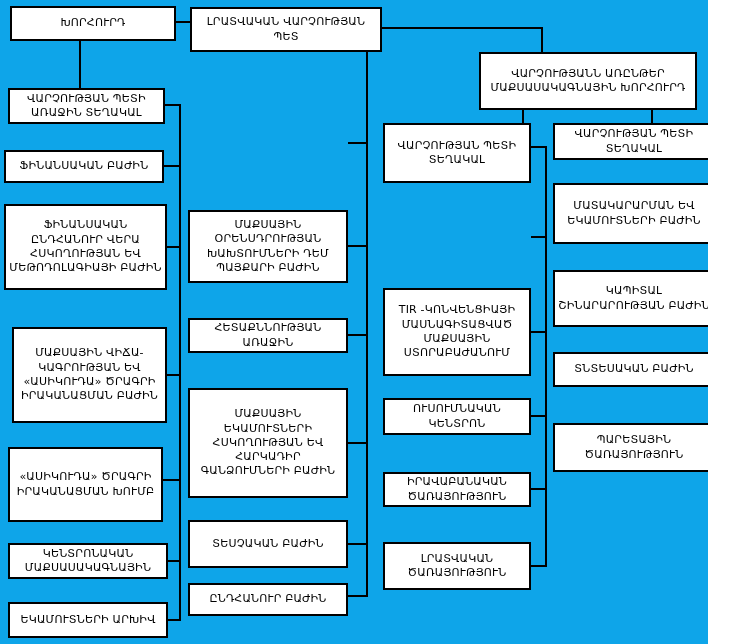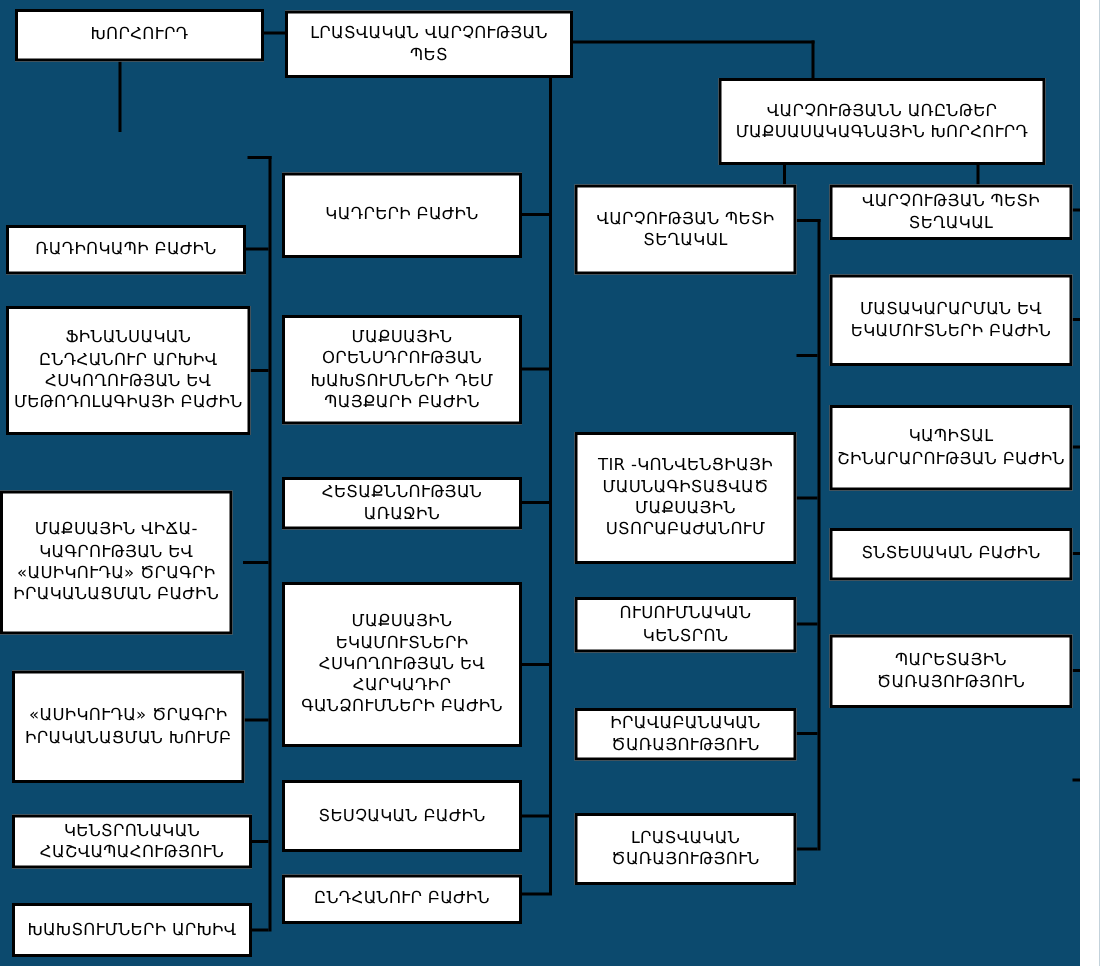--- a/index.html
+++ b/index.html
@@ -1,23 +1,22 @@
 <!DOCTYPE html>
 <html><head>
 <meta charset="utf-8">
 <style>
   html,body{margin:0;padding:0;background:#fff;}
   #canvas{
     position:relative;
     width:708px;height:644px;
-    background:#0c4a6e;
+    background:#0ea5e9;
     font-family:"DejaVu Sans","Liberation Sans",sans-serif;
     color:#000;
     overflow:hidden;
-    padding-left:12px;
   }
   .node{
     position:absolute;
     box-sizing:border-box;
     border:2px solid #000;
     background:#fff;
     display:flex;
     align-items:center;
     justify-content:center;
     text-align:center;
@@ -33,28 +32,28 @@
 </style>
 </head>
 <body>
 
 <div id="canvas">
 
   <div class="node" style="left:10px;top:6px;width:166px;height:35px">ԽՈՐՀՈՒՐԴ</div>
   <div class="node" style="left:190px;top:7px;width:192px;height:45px">ԼՐԱՏՎԱԿԱՆ ՎԱՐՉՈՒԹՅԱՆ ՊԵՏ</div>
   <div class="node" style="left:479px;top:52px;width:218px;height:58px">ՎԱՐՉՈՒԹՅԱՆՆ ԱՌԸՆԹԵՐ ՄԱՔՍԱՍԱԿԱԳՆԱՅԻՆ ԽՈՐՀՈՒՐԴ</div>
 
-  <div class="node" style="left:4px;top:150px;width:160px;height:33px">ՌԱԴԻՈԿԱՊԻ ԲԱԺԻՆ</div>
-  <div class="node" style="left:4px;top:204px;width:163px;height:86px">ՖԻՆԱՆՍԱԿԱՆ ԸՆԴՀԱՆՈՒՐ ԱՐԽԻՎ ՀՍԿՈՂՈՒԹՅԱՆ ԵՎ ՄԵԹՈԴՈԼԱԳԻԱՅԻ ԲԱԺԻՆ</div>
-  <div class="node" style="left:0;top:327px;width:155px;height:96px">ՄԱՔՍԱՅԻՆ ՎԻՃԱ-ԿԱԳՐՈՒԹՅԱՆ ԵՎ «ԱՍԻԿՈՒԴԱ» ԾՐԱԳՐԻ ԻՐԱԿԱՆԱՑՄԱՆ ԲԱԺԻՆ</div>
+  <div class="node" style="left:8px;top:88px;width:157px;height:36px">ՎԱՐՉՈՒԹՅԱՆ ՊԵՏԻ ԱՌԱՋԻՆ ՏԵՂԱԿԱԼ</div>
+  <div class="node" style="left:4px;top:150px;width:160px;height:33px">ՖԻՆԱՆՍԱԿԱՆ ԲԱԺԻՆ</div>
+  <div class="node" style="left:4px;top:204px;width:163px;height:86px">ՖԻՆԱՆՍԱԿԱՆ ԸՆԴՀԱՆՈՒՐ ՎԵՐԱ ՀՍԿՈՂՈՒԹՅԱՆ ԵՎ ՄԵԹՈԴՈԼԱԳԻԱՅԻ ԲԱԺԻՆ</div>
+  <div class="node" style="left:12px;top:327px;width:155px;height:96px">ՄԱՔՍԱՅԻՆ ՎԻՃԱ-ԿԱԳՐՈՒԹՅԱՆ ԵՎ «ԱՍԻԿՈՒԴԱ» ԾՐԱԳՐԻ ԻՐԱԿԱՆԱՑՄԱՆ ԲԱԺԻՆ</div>
   <div class="node" style="left:8px;top:447px;width:155px;height:75px">«ԱՍԻԿՈՒԴԱ» ԾՐԱԳՐԻ ԻՐԱԿԱՆԱՑՄԱՆ ԽՈՒՄԲ</div>
-  <div class="node" style="left:8px;top:543px;width:160px;height:36px">ԿԵՆՏՐՈՆԱԿԱՆ ՀԱՇՎԱՊԱՀՈՒԹՅՈՒՆ</div>
-  <div class="node" style="left:8px;top:602px;width:160px;height:36px">ԽԱԽՏՈՒՄՆԵՐԻ ԱՐԽԻՎ</div>
+  <div class="node" style="left:8px;top:543px;width:160px;height:36px">ԿԵՆՏՐՈՆԱԿԱՆ ՄԱՔՍԱՍԱԿԱԳՆԱՅԻՆ</div>
+  <div class="node" style="left:8px;top:602px;width:160px;height:36px">ԵԿԱՄՈՒՏՆԵՐԻ ԱՐԽԻՎ</div>
 
-  <div class="node" style="left:188px;top:115px;width:160px;height:57px">ԿԱԴՐԵՐԻ ԲԱԺԻՆ</div>
   <div class="node" style="left:188px;top:210px;width:160px;height:73px">ՄԱՔՍԱՅԻՆ ՕՐԵՆՍԴՐՈՒԹՅԱՆ ԽԱԽՏՈՒՄՆԵՐԻ ԴԵՄ ՊԱՅՔԱՐԻ ԲԱԺԻՆ</div>
   <div class="node" style="left:188px;top:318px;width:160px;height:35px">ՀԵՏԱՔՆՆՈՒԹՅԱՆ ԱՌԱՋԻՆ</div>
   <div class="node" style="left:188px;top:388px;width:160px;height:110px">ՄԱՔՍԱՅԻՆ ԵԿԱՄՈՒՏՆԵՐԻ ՀՍԿՈՂՈՒԹՅԱՆ ԵՎ ՀԱՐԿԱԴԻՐ ԳԱՆՁՈՒՄՆԵՐԻ ԲԱԺԻՆ</div>
   <div class="node" style="left:188px;top:520px;width:160px;height:48px">ՏԵՍՉԱԿԱՆ ԲԱԺԻՆ</div>
   <div class="node" style="left:188px;top:583px;width:160px;height:33px">ԸՆԴՀԱՆՈՒՐ ԲԱԺԻՆ</div>
 
   <div class="node" style="left:383px;top:123px;width:148px;height:60px">ՎԱՐՉՈՒԹՅԱՆ ՊԵՏԻ ՏԵՂԱԿԱԼ</div>
   <div class="node" style="left:383px;top:288px;width:148px;height:88px">TIR -ԿՈՆՎԵՆՑԻԱՅԻ ՄԱՍՆԱԳԻՏԱՑՎԱԾ ՄԱՔՍԱՅԻՆ ՍՏՈՐԱԲԱԺԱՆՈՒՄ</div>
   <div class="node" style="left:383px;top:398px;width:148px;height:37px">ՈՒՍՈՒՄՆԱԿԱՆ ԿԵՆՏՐՈՆ</div>
   <div class="node" style="left:383px;top:472px;width:148px;height:35px">ԻՐԱՎԱԲԱՆԱԿԱՆ ԾԱՌԱՅՈՒԹՅՈՒՆ</div>

